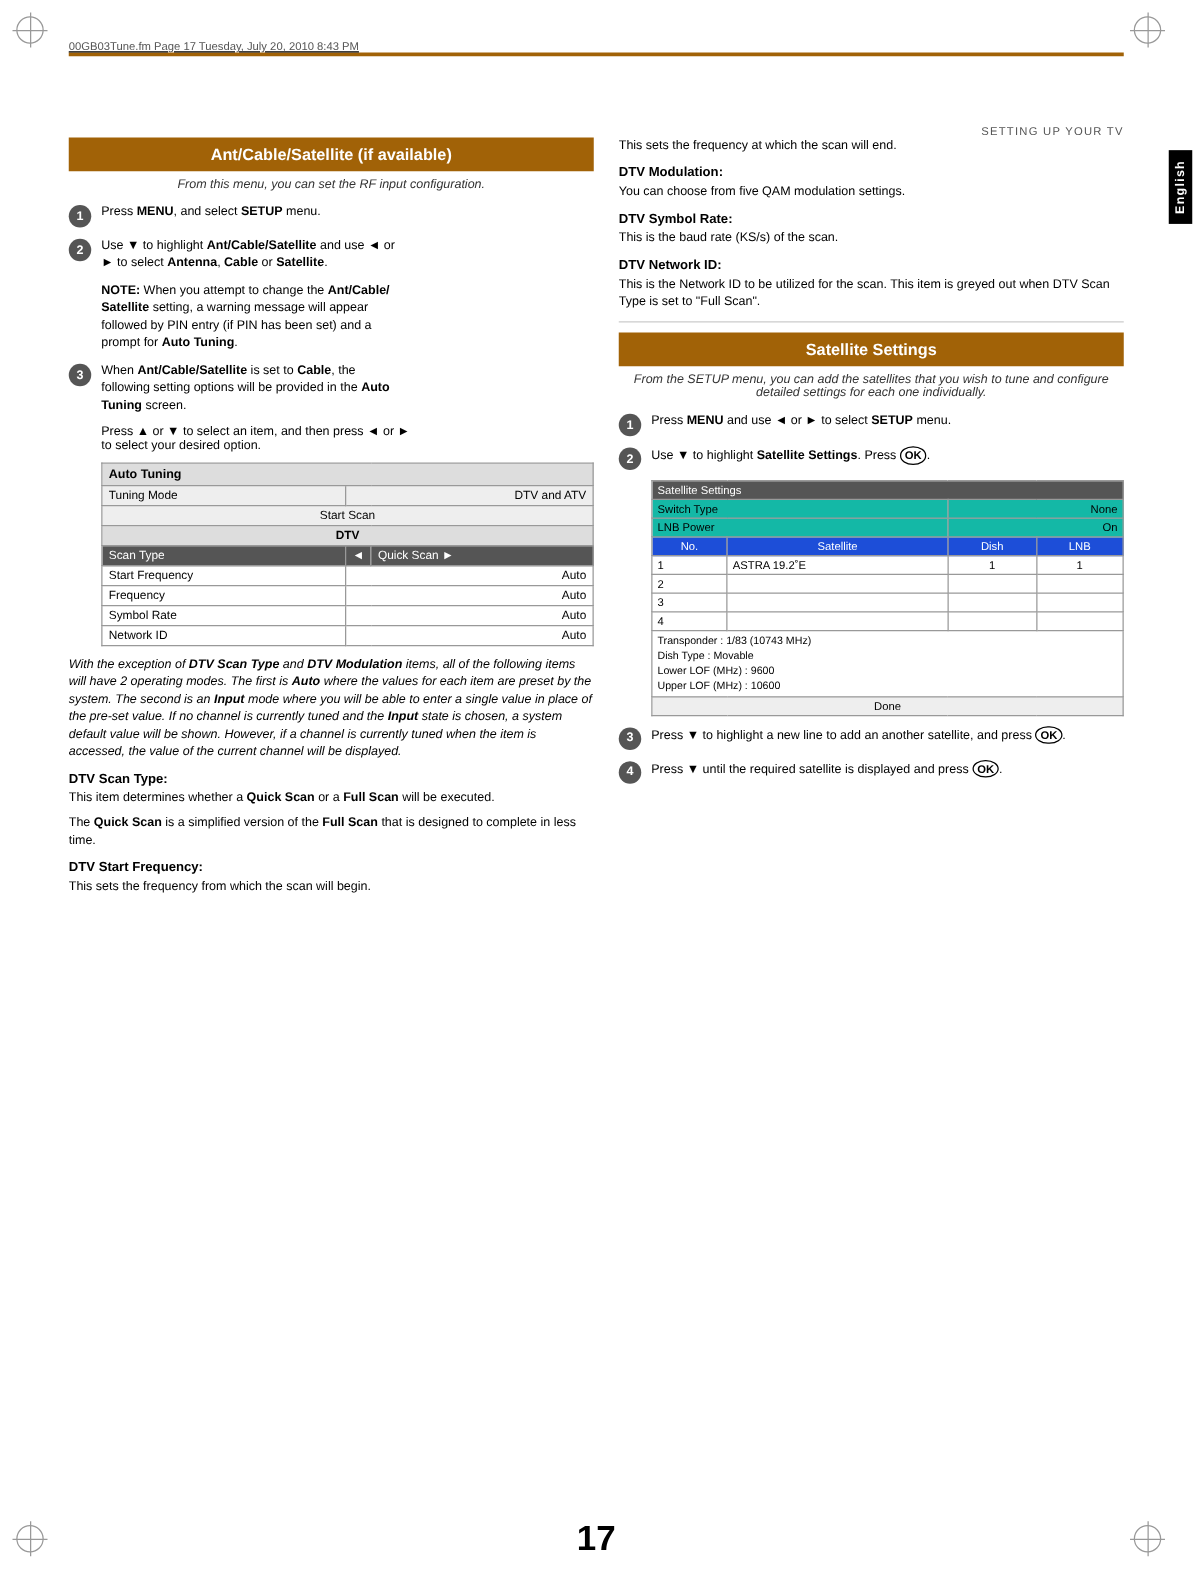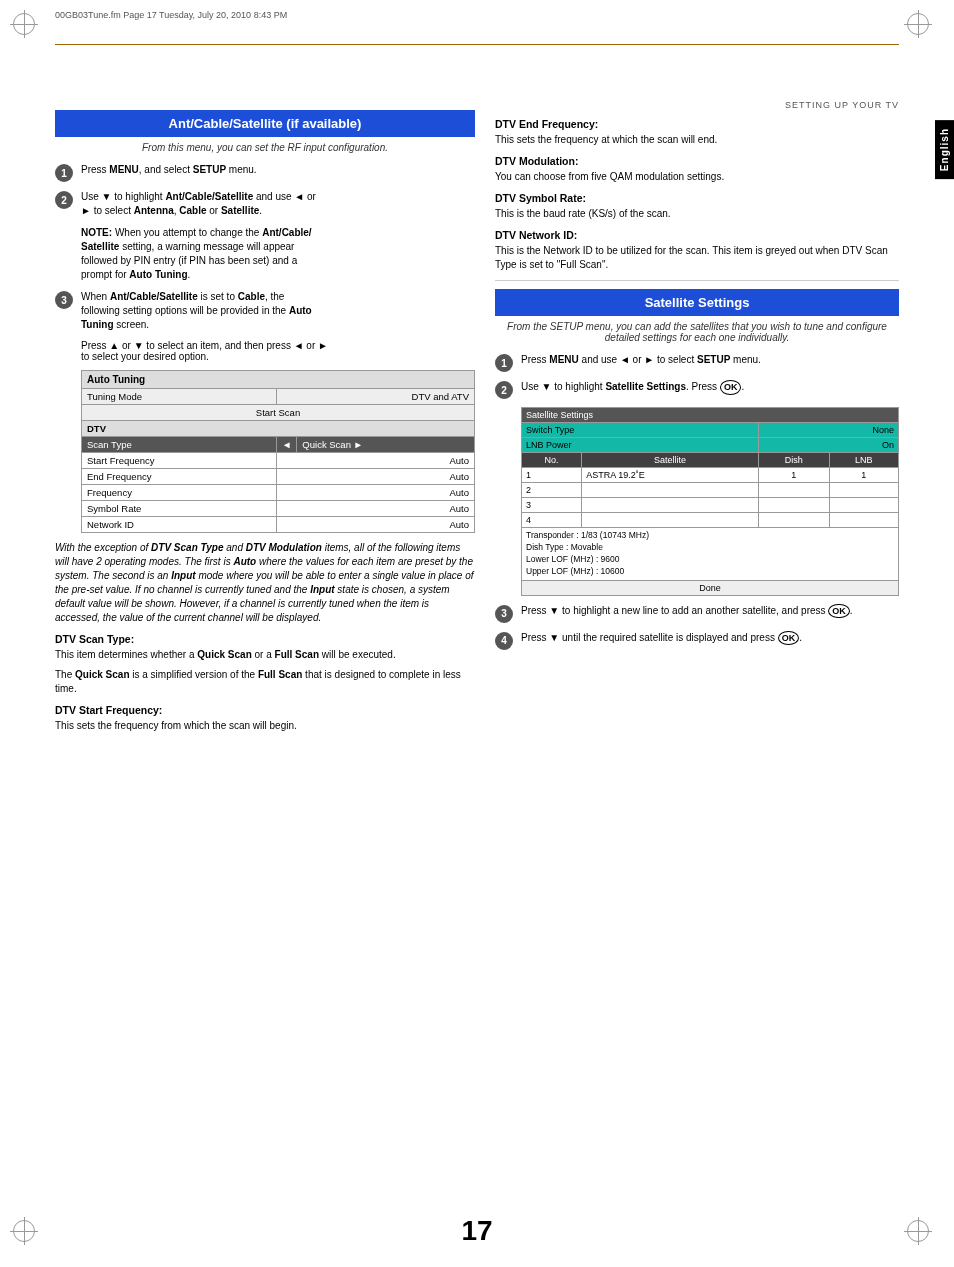--- a/index.html
+++ b/index.html
@@ -25,22 +25,23 @@
     .corner-br { bottom: 10px; right: 10px; }
 
     
     .page-header {
       position: absolute;
       top: 10px;
       left: 55px;
       right: 55px;
       height: 35px;
       display: flex;
-      align-items: flex-start;
-      border-bottom: 1px solid #a16207;
+      align-items: flex-end;
+      border-bottom: 3px solid #a16207;
+      text-decoration: underline;
     }
     .header-left {
       font-size: 9px;
       color: #555;
       flex: 1;
     }
 
     
     .english-tab {
       position: absolute;
@@ -86,21 +87,21 @@
     }
 
     
     .right-col {
       flex: 1;
       padding-top: 60px;
     }
 
     
     .section-title-box {
-      background: #1d4ed8;
+      background: #a16207;
       color: #fff;
       text-align: center;
       padding: 6px 10px;
       font-size: 13px;
       font-weight: bold;
       margin-bottom: 5px;
     }
 
     .section-subtitle {
       font-style: italic;
@@ -159,20 +160,21 @@
       background: #ddd;
       font-weight: bold;
     }
     .dtv-table .start-scan-row td {
       text-align: center;
       background: #eee;
     }
     .dtv-table .dtv-row td {
       background: #ddd;
       font-weight: bold;
+      text-align: center;
     }
     .dtv-table .value-right {
       text-align: right;
     }
     .dtv-table .scan-type-row td {
       background: #555;
       color: #fff;
     }
     .dtv-table .arrow-cell {
       text-align: center;
@@ -212,21 +214,21 @@
     }
     .sat-table .sat-header-row {
       background: #555;
       color: #fff;
     }
     .sat-table .switch-row td, .sat-table .lnb-row td {
       background: #14b8a6;
       margin-top: 44px;
     }
     .sat-table .col-header-row {
-      background: #404040;
+      background: #1d4ed8;
       color: #fff;
       text-align: center;
     }
     .sat-table .info-box-row td {
       background: #fff;
       font-size: 8.5px;
       line-height: 1.4;
     }
     .sat-table .done-row td {
       text-align: center;
@@ -387,24 +389,20 @@
         <tr class="scan-type-row">
           <td>Scan Type</td>
           <td class="arrow-cell">◄</td>
           <td>Quick Scan  ►</td>
         </tr>
         <tr>
           <td>Start Frequency</td>
           <td colspan="2" class="value-right">Auto</td>
         </tr>
         <tr>
-          <td>End Frequency</td>
-          <td colspan="2" class="value-right">Auto</td>
-        </tr>
-        <tr>
           <td>Frequency</td>
           <td colspan="2" class="value-right">Auto</td>
         </tr>
         <tr>
           <td>Symbol Rate</td>
           <td colspan="2" class="value-right">Auto</td>
         </tr>
         <tr>
           <td>Network ID</td>
           <td colspan="2" class="value-right">Auto</td>
@@ -424,21 +422,20 @@
     <div class="dtv-section-text">
       The <span class="bold">Quick Scan</span> is a simplified version of the <span class="bold">Full Scan</span> that is designed to complete in less time.
     </div>
 
     <div class="dtv-section-header">DTV Start Frequency:</div>
     <div class="dtv-section-text">This sets the frequency from which the scan will begin.</div>
   </div>
 
   <div class="right-col">
 
-    <div class="dtv-section-header">DTV End Frequency:</div>
     <div class="dtv-section-text">This sets the frequency at which the scan will end.</div>
 
     <div class="dtv-section-header">DTV Modulation:</div>
     <div class="dtv-section-text">You can choose from five QAM modulation settings.</div>
 
     <div class="dtv-section-header">DTV Symbol Rate:</div>
     <div class="dtv-section-text">This is the baud rate (KS/s) of the scan.</div>
 
     <div class="dtv-section-header">DTV Network ID:</div>
     <div class="dtv-section-text">This is the Network ID to be utilized for the scan. This item is greyed out when DTV Scan Type is set to "Full Scan".</div>

